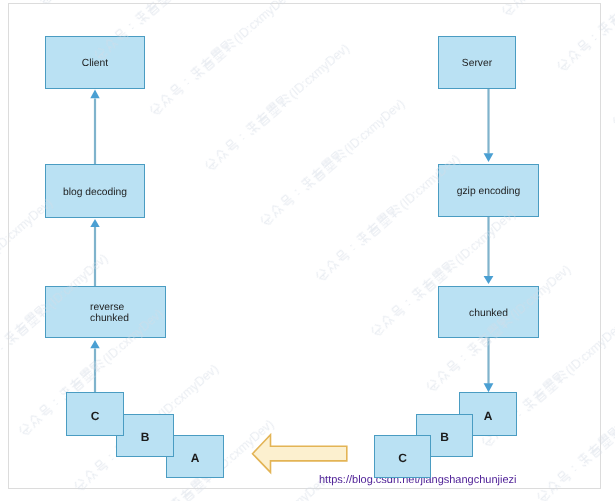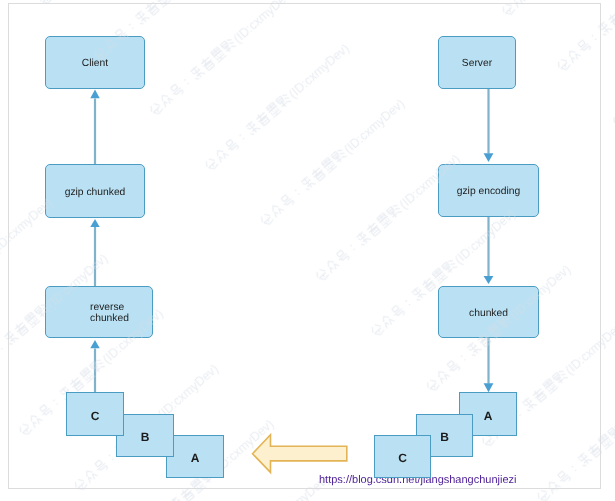--- a/index.html
+++ b/index.html
@@ -5,21 +5,21 @@
 <style>
   html,body{margin:0;padding:0;background:#ffffff;}
   body{width:615px;height:501px;overflow:hidden;
        font-family:"Liberation Sans",sans-serif;}
   #stage{position:relative;width:615px;height:501px;background:#fff;}
   #frame{position:absolute;left:8px;top:3px;width:593px;height:486px;
          border:1px solid #dcdcdc;box-sizing:border-box;}
   svg.layer{position:absolute;left:0;top:0;width:615px;height:501px;
             pointer-events:none;}
   .node{position:absolute;background:#bae1f3;border:1px solid #4a9cc2;
-        border-radius:5px;box-sizing:border-box;
+        border-radius:0;box-sizing:border-box;
         display:flex;align-items:center;justify-content:center;
         font-size:10.3px;color:#1c1c1c;}
   .chunk{position:absolute;background:#bae1f3;border:1px solid #4a9cc2;
          box-sizing:border-box;display:flex;align-items:center;
          justify-content:center;font-size:12px;font-weight:bold;color:#1c1c1c;}
   .node span{position:relative;top:1px;}
   .chunk span{position:relative;top:1.5px;}
   .node span,.chunk span,.srcurl{-webkit-font-smoothing:antialiased;
        text-rendering:geometricPrecision;transform:translateZ(0);}
   .srcurl{position:absolute;left:319px;top:474px;font-size:11px;
@@ -49,23 +49,23 @@
         <polygon points="488.5,284 493.4,275.9 483.6,275.9"></polygon>
         <polygon points="488.5,392.2 493.4,383.3 483.6,383.3"></polygon>
       </g>
   </svg>
 
   <div id="nodes">
       <div class="node" style="left:45px;top:35.5px;width:100px;height:53px;">
         <span>Client</span>
       </div>
       <div class="node" style="left:45px;top:164px;width:100px;height:54px;">
-        <span>gzip chunked</span>
+        <span>blog decoding</span>
       </div>
-      <div class="node" style="left:45px;top:286px;width:108px;height:52px;padding-left:44px;">
+      <div class="node" style="left:45px;top:286px;width:121px;height:52px;padding-left:44px;">
         <span>reverse chunked</span>
       </div>
       <div class="node" style="left:438px;top:35.5px;width:78px;height:53px;">
         <span>Server</span>
       </div>
       <div class="node" style="left:438px;top:164px;width:101px;height:53px;text-align:center;">
         <span>gzip encoding</span>
       </div>
       <div class="node" style="left:438px;top:286px;width:101px;height:52px;">
         <span>chunked</span>

